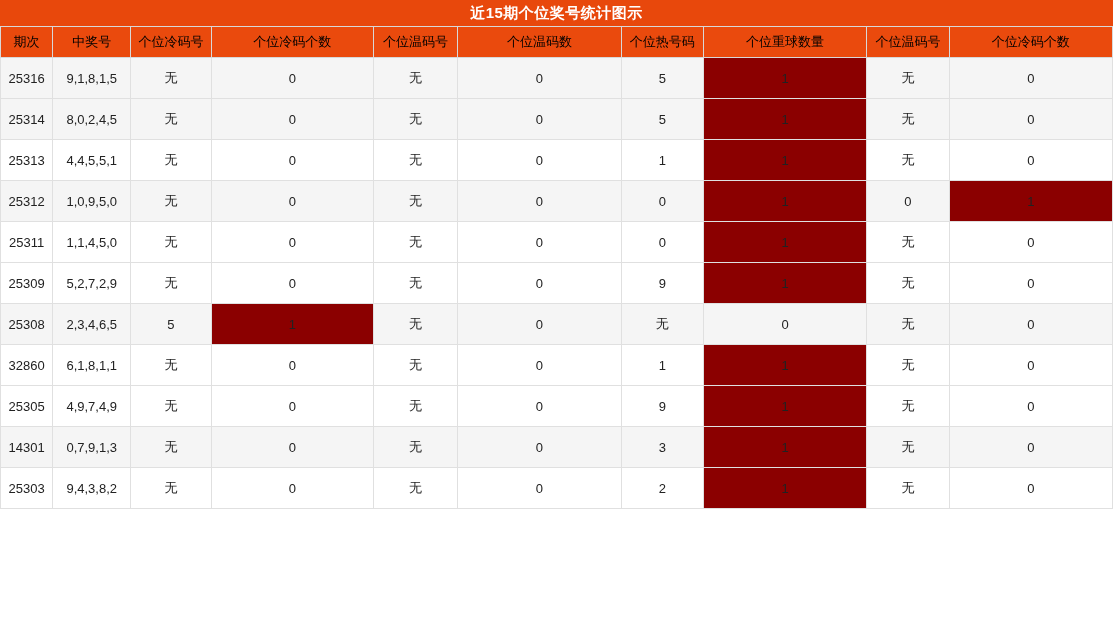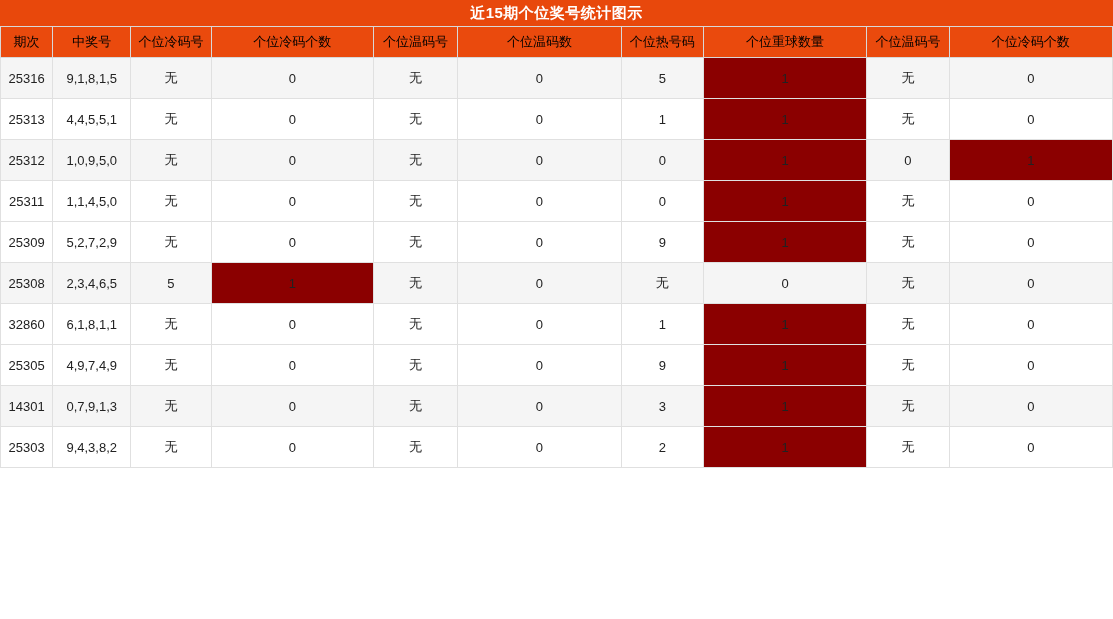--- a/index.html
+++ b/index.html
@@ -112,20 +112,32 @@
           <td>9,1,8,1,5</td>
           <td>无</td>
           <td>0</td>
           <td>无</td>
           <td>0</td>
           <td>5</td>
           <td class="hot">1</td>
           <td>无</td>
           <td>0</td>
         </tr>
+        <tr class="odd">
+          <td>25314</td>
+          <td>8,0,2,4,5</td>
+          <td>无</td>
+          <td>0</td>
+          <td>无</td>
+          <td>0</td>
+          <td>5</td>
+          <td class="hot">1</td>
+          <td>无</td>
+          <td>0</td>
+        </tr>
         <tr class="even">
           <td>25313</td>
           <td>4,4,5,5,1</td>
           <td>无</td>
           <td>0</td>
           <td>无</td>
           <td>0</td>
           <td>1</td>
           <td class="hot">1</td>
           <td>无</td>

